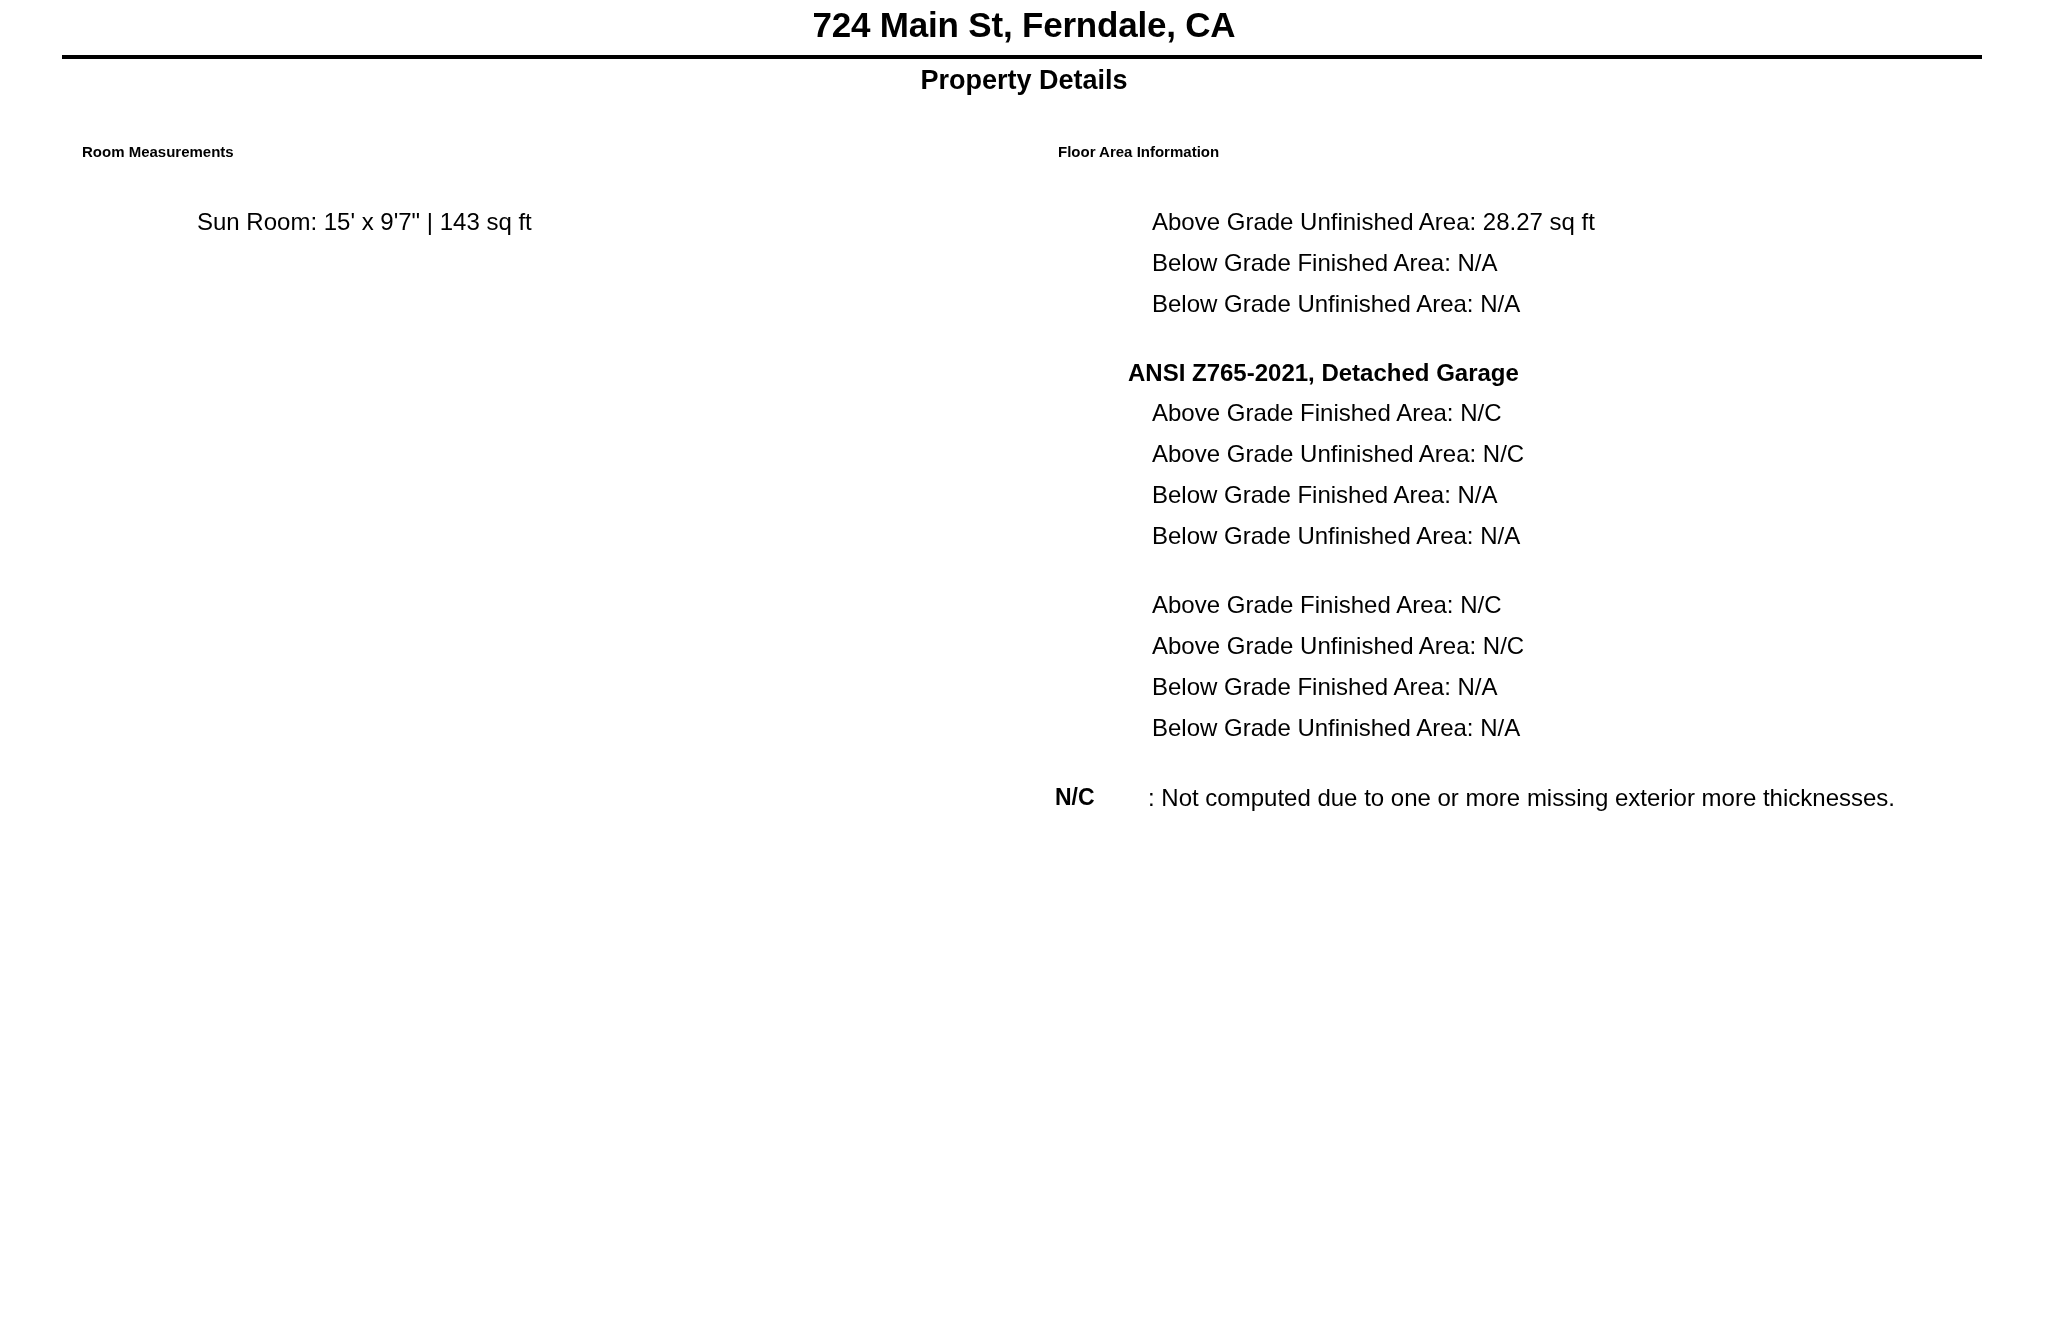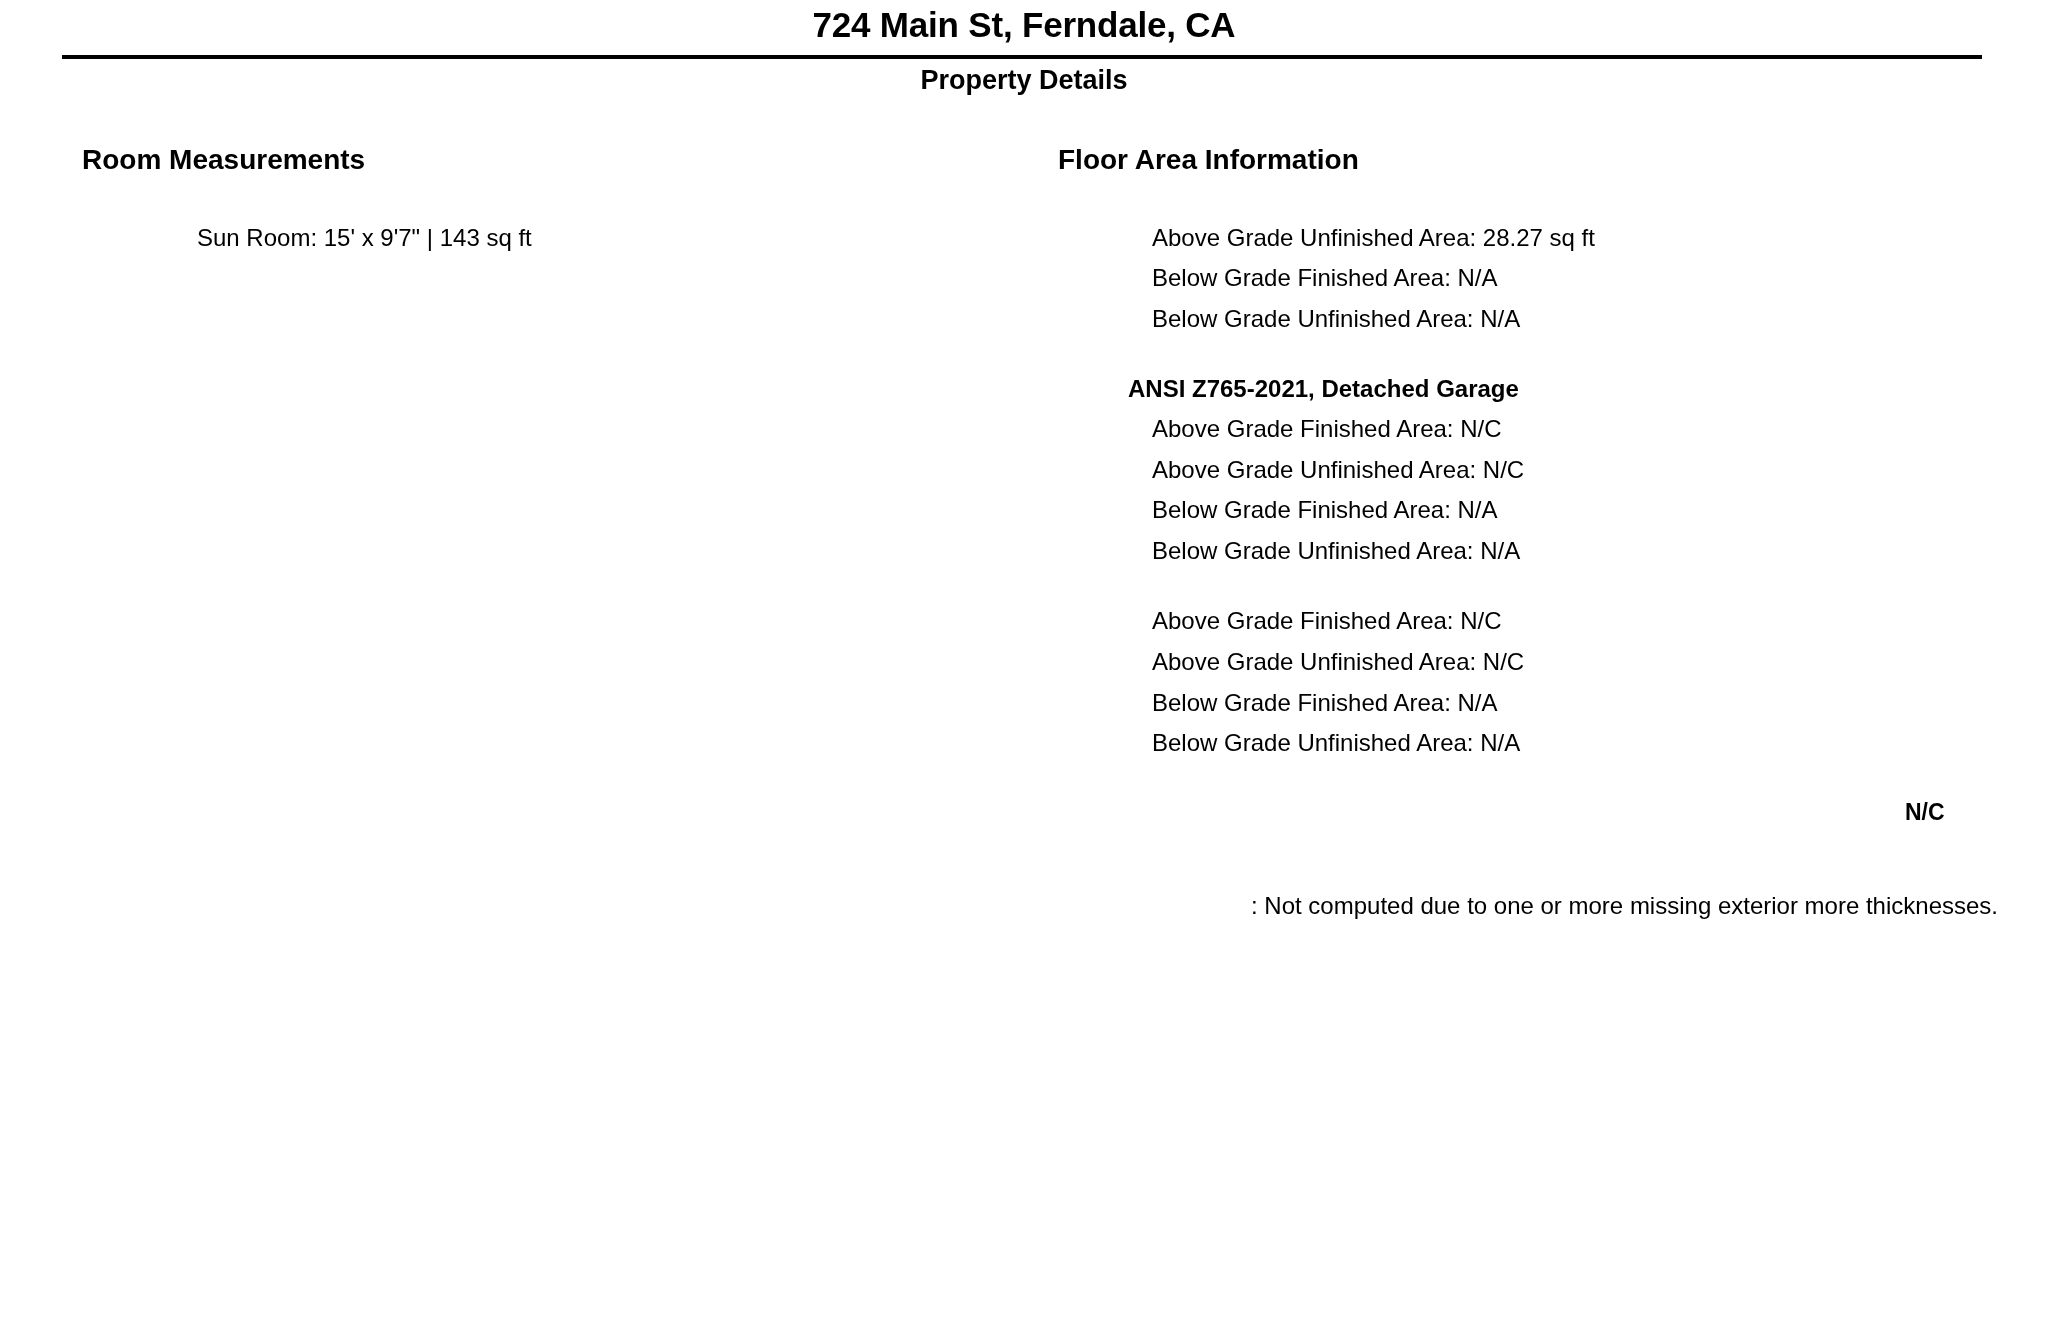--- a/index.html
+++ b/index.html
@@ -59,21 +59,21 @@
     width: 880px;
   }
   .col-right {
     position: absolute;
     top: 143px;
     left: 1058px;
     width: 940px;
   }
 
   .col-heading {
-    font-size: 28px;
+    font-size: 15px;
     font-weight: bold;
     margin: 0 0 47px 0;
     line-height: 1.2;
   }
 
   
   .room-line {
     font-size: 24px;
     font-weight: normal;
     line-height: 1.2;
@@ -119,23 +119,22 @@
     font-size: 24px;
     font-weight: normal;
     line-height: 1.2;
     margin-left: 94px;
     margin-bottom: 12px;
   }
 
   .footnote {
     margin-top: 26px;
     display: flex;
-    align-items: flex-end;
+    align-items: center;
     margin-left: -3px;
-    flex-direction: column;
   }
   .footnote-label {
     font-size: 23px;
     font-weight: bold;
     width: 93px;
     flex: 0 0 93px;
   }
   .footnote-text {
     font-size: 24px;
     font-weight: normal;

